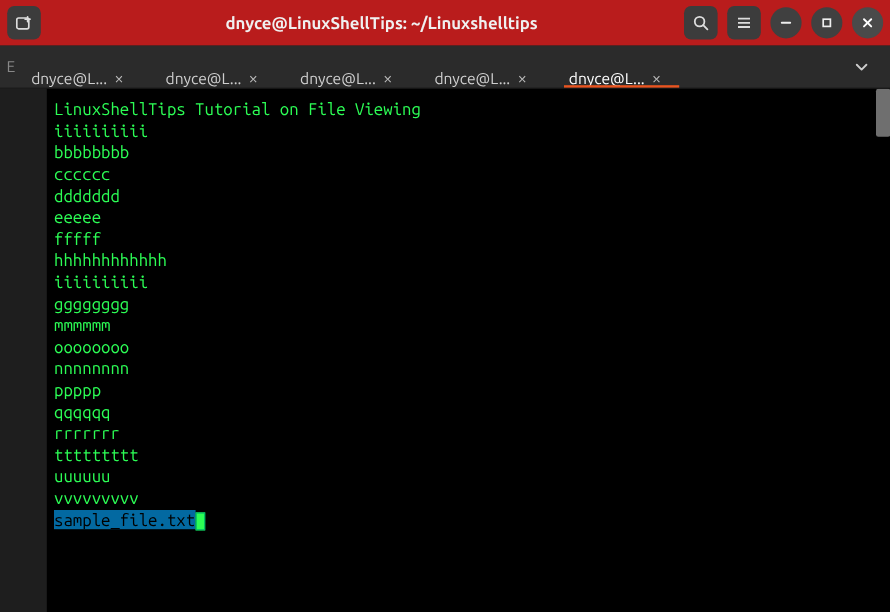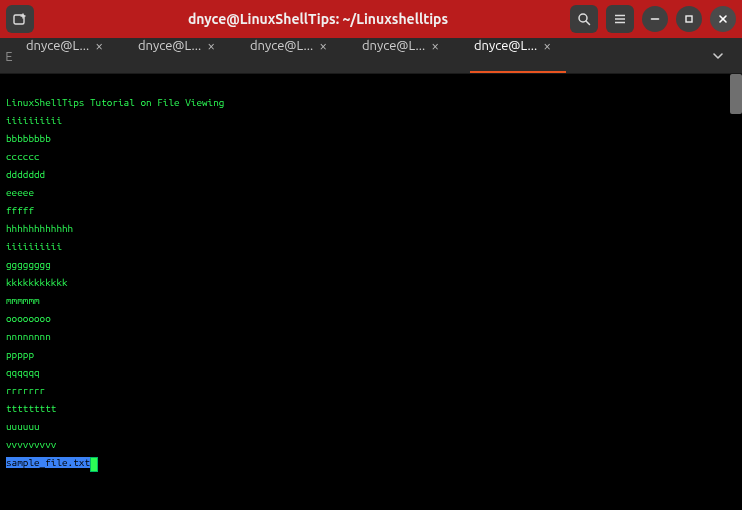--- a/index.html
+++ b/index.html
@@ -35,49 +35,50 @@
     align-items: stretch;
     border-bottom: 1px solid #1a1a1a;
     padding-left: 4px;
   }
   .edge-letter {
     width: 10px;
     display:flex; align-items:center; justify-content:center;
     color:#888; font-size:13px;
   }
   .tab {
-    display:flex; align-items:flex-start; gap:6px;
+    display:flex; align-items:flex-end; gap:6px;
     padding: 0 12px;
     color:#cfcfcf; font-size:13px;
     position:relative;
     min-width: 112px;
   }
   .tab .tlabel { max-width: 80px; overflow:hidden; text-overflow:ellipsis; white-space:nowrap; }
   .tab .x { color:#bbb; font-size:14px; }
   .tab.active { color:#fff; }
   .tab.active::after {
     content:""; position:absolute; left:8px; right:8px; bottom:0; height:2px; background:#e95420;
   }
   .tabbar-right { margin-left:auto; display:flex; align-items:center; padding-right:10px; gap:4px; }
   .tabbar-right .icoBtn { width:28px; height:28px; display:flex; align-items:center; justify-content:center; color:#ccc; }
   
   .terminal {
     background:#000;
     height: calc(510px - 38px - 36px);
-    padding: 20px 6px;
+    padding: 8px 6px;
     font-family: "Ubuntu Mono","DejaVu Sans Mono","Consolas",monospace;
-    font-size: 10px;
+    font-size: 14px;
     line-height: 18px;
     color:#2cfd55;
     position:relative;
     overflow:hidden;
+    margin-left:39px;
   }
   .terminal .line { white-space: pre; }
   .status-line { display:inline-block; }
-  .status-text { background:#3b82f6; color:#000; }
+  .status-text { background:#0369a1; color:#000; }
   .cursor { display:inline-block; width:8px; height:15px; background:#2cfd55; vertical-align:bottom; border:1px solid #0b6; }
   
   .vscroll {
     position:absolute; top:0; right:0; width:12px; height:40px; background:#6f6f6f; border-radius:2px;
   }
   
   svg { display:block; }
 </style>
 </head>
 <body>
@@ -178,21 +179,20 @@
       <div class="line">LinuxShellTips Tutorial on File Viewing</div>
       <div class="line">iiiiiiiiii</div>
       <div class="line">bbbbbbbb</div>
       <div class="line">cccccc</div>
       <div class="line">ddddddd</div>
       <div class="line">eeeee</div>
       <div class="line">fffff</div>
       <div class="line">hhhhhhhhhhhh</div>
       <div class="line">iiiiiiiiii</div>
       <div class="line">gggggggg</div>
-      <div class="line">kkkkkkkkkkk</div>
       <div class="line">mmmmmm</div>
       <div class="line">oooooooo</div>
       <div class="line">nnnnnnnn</div>
       <div class="line">ppppp</div>
       <div class="line">qqqqqq</div>
       <div class="line">rrrrrrr</div>
       <div class="line">ttttttttt</div>
       <div class="line">uuuuuu</div>
       <div class="line">vvvvvvvvv</div>
     </div>

